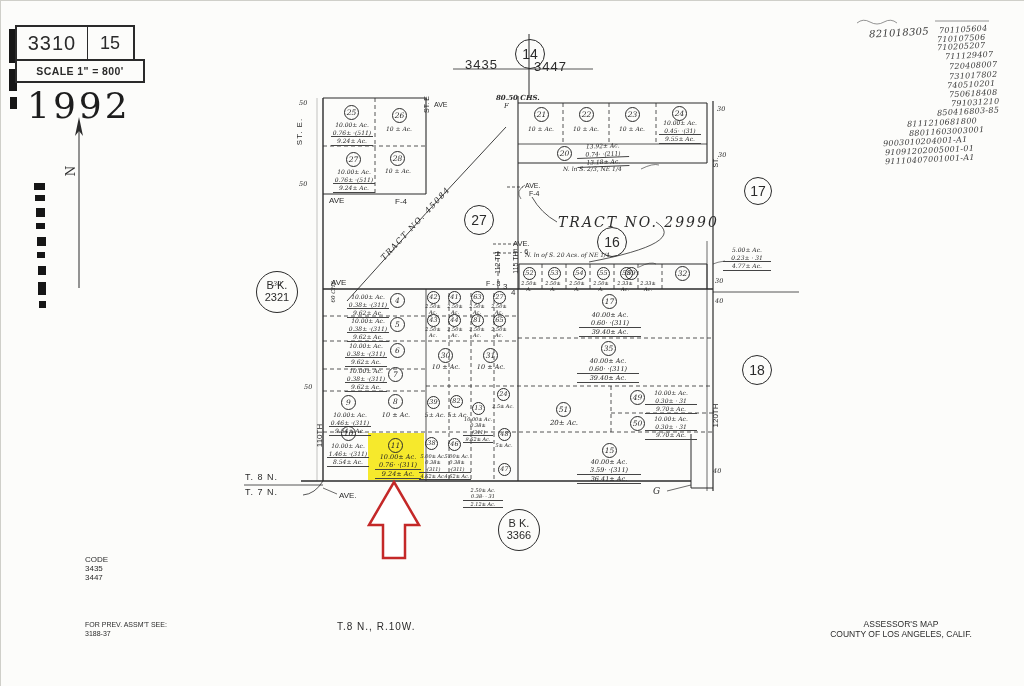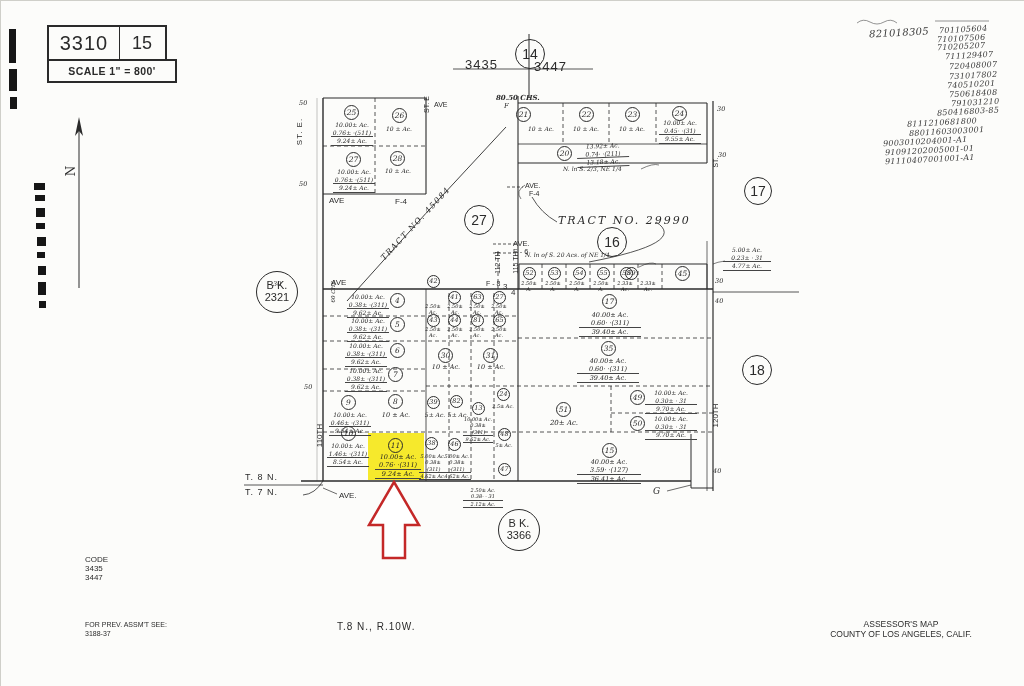--- a/index.html
+++ b/index.html
@@ -18,21 +18,21 @@
   .b{width:28px;height:28px;font-size:14px;font-style:normal;font-family:"Liberation Sans",sans-serif;}
   .bk{width:40px;height:40px;flex-direction:column;font-size:11px;font-style:normal;
       font-family:"Liberation Sans",sans-serif;border-width:1.5px;line-height:1.05;}
   .acr{position:absolute;z-index:2;text-align:center;font-family:"DejaVu Serif",serif;
        font-style:italic;font-size:6px;line-height:1.25;color:#222;}
   .acr span{display:block;}
   .acr .u{border-bottom:1px solid #444;}
   .f5 .acr, .f5{font-size:5px;}
   .hand{position:absolute;z-index:2;font-family:"DejaVu Serif",serif;font-style:italic;
         font-size:8px;color:#3a3a3a;transform:rotate(-3deg);letter-spacing:.3px;}
-  .hdrbox{position:absolute;z-index:2;border:2px solid #2a2a2a;display:flex;align-items:center;margin-left:32px;}
+  .hdrbox{position:absolute;z-index:2;border:2px solid #2a2a2a;display:flex;align-items:center;}
   .tick{font-size:6.5px;font-family:"DejaVu Serif",serif;font-style:italic;}
 </style>
 </head>
 <body>
 
 <div id="page">
 
 <svg id="lines" width="1024" height="686">
 
   <rect x="367" y="432" width="56" height="47" fill="#f6e92c"></rect>
@@ -106,20 +106,21 @@
   <polygon points="393,481 418,524 404,524 404,557 382,557 382,524 368,524" fill="#ffffff" stroke="#c42828" stroke-width="2.5"></polygon>
 </svg>
 
 <div class="hdrbox" style="left:14px;top:24px;width:116px;height:32px">
   <span style="width:70px;text-align:center;font-size:20px;letter-spacing:1px">3310</span>
   <span style="width:44px;text-align:center;font-size:18px;border-left:1.5px solid #2a2a2a;height:32px;line-height:32px">15</span>
 </div>
 <div class="hdrbox" style="left:14px;top:58px;width:126px;height:20px;justify-content:center">
   <span style="font-size:10.5px;font-weight:bold;letter-spacing:.4px">SCALE 1" = 800'</span>
 </div>
+<div class="t" style="left:26px;top:84px;font-size:36px;font-family:'DejaVu Serif',serif;letter-spacing:3px;color:#1d1d1d">1992</div>
 <div class="t vt" style="left:60px;top:163px;width:20px;font-size:12px;font-family:'DejaVu Serif',serif">N</div>
 
 <div class="cir b" style="left:514px;top:38px">14</div>
 <div class="t" style="left:464px;top:56px;font-size:13px;letter-spacing:1px">3435</div>
 <div class="t" style="left:533px;top:58px;font-size:13px;letter-spacing:1px">3447</div>
 
 <div class="hand" style="left:868px;top:26px;font-size:10px">821018305</div>
 <div class="hand" style="left:938px;top:24px">701105604</div>
 <div class="hand" style="left:936px;top:33px">710107506</div>
 <div class="hand" style="left:936px;top:41px">710205207</div>
@@ -162,21 +163,21 @@
 <div class="t vt" style="left:408px;top:100px;width:34px;font-size:7px">ST. E</div>
 <div class="t" style="left:433px;top:100px;font-size:7px">AVE</div>
 <div class="t" style="left:328px;top:195px;font-size:8px">AVE</div>
 <div class="t" style="left:394px;top:196px;font-size:8px">F-4</div>
 
 <div class="t it" style="left:366px;top:218px;font-size:8px;letter-spacing:1.5px;transform:rotate(-47deg)">TRACT NO. 45084</div>
 <div class="cir b" style="left:463px;top:204px">27</div>
 
 <div class="t it" style="left:495px;top:92px;font-size:7px;font-weight:bold">80.50 CHS.</div>
 <div class="t it" style="left:503px;top:101px;font-size:7px">F</div>
-<div class="cir s" style="left:515px;top:106px">21</div>
+<div class="cir s" style="left:533px;top:106px">21</div>
 <div class="acr" style="left:524px;top:124px;width:32px">
       <span>10 ± Ac.</span>
     </div>
 <div class="cir s" style="left:578px;top:106px">22</div>
 <div class="acr" style="left:569px;top:124px;width:32px">
       <span>10 ± Ac.</span>
     </div>
 <div class="cir s" style="left:624px;top:106px">23</div>
 <div class="acr" style="left:615px;top:124px;width:32px">
       <span>10 ± Ac.</span>
@@ -194,33 +195,33 @@
       <span class="u">13.18± Ac.</span>
 </div>
 <div class="t it" style="left:562px;top:164px;font-size:6px">N. ln S. 2/3, NE 1/4</div>
 <div class="t tick" style="left:716px;top:104px">30</div>
 <div class="t tick" style="left:717px;top:150px">30</div>
 <div class="t vt" style="left:702px;top:158px;width:24px;font-size:7px">ST.</div>
 
 <div class="cir b" style="left:743px;top:176px;width:26px;height:26px">17</div>
 <div class="t" style="left:524px;top:181px;font-size:7px">AVE.</div>
 <div class="t" style="left:528px;top:189px;font-size:7px">F-4</div>
-<div class="t it" style="left:557px;top:213px;font-size:11px;letter-spacing:2px">TRACT NO. 29990</div>
+<div class="t it" style="left:557px;top:213px;font-size:14px;letter-spacing:2px">TRACT NO. 29990</div>
 <div class="cir b" style="left:596px;top:226px">16</div>
 <div class="t" style="left:512px;top:238px;font-size:7.5px">AVE.</div>
 <div class="t" style="left:512px;top:246px;font-size:7.5px">F - 6</div>
 <div class="t it" style="left:524px;top:250px;font-size:6px">N. ln of S. 20 Acs. of NE 1/4</div>
 
 <div class="cir xs" style="left:522px;top:266px">52</div>
 <div class="cir xs" style="left:547px;top:266px">53</div>
 <div class="cir xs" style="left:572px;top:266px">54</div>
 <div class="cir xs" style="left:596px;top:266px">55</div>
 <div class="cir xs" style="left:619px;top:266px">58</div>
 <div class="cir xs" style="left:624px;top:266px">59</div>
-<div class="cir s" style="left:674px;top:265px">45</div>
+<div class="cir s" style="left:674px;top:265px">32</div>
 <div class="acr f5" style="left:517px;top:279px;width:22px">
       <span>2.50± A.</span>
     </div>
 <div class="acr f5" style="left:541px;top:279px;width:22px">
       <span>2.50± A.</span>
     </div>
 <div class="acr f5" style="left:565px;top:279px;width:22px">
       <span>2.50± A.</span>
     </div>
 <div class="acr f5" style="left:589px;top:279px;width:22px">
@@ -271,21 +272,21 @@
       <span class="u">9.62± Ac.</span>
 </div>
 <div class="cir s" style="left:389px;top:342px">6</div>
 <div class="acr" style="left:344px;top:366px;width:42px">
   <span>10.00± Ac.</span>
       <span class="u">0.38± ·(311)</span>
       <span class="u">9.62± Ac.</span>
 </div>
 <div class="cir s" style="left:387px;top:366px">7</div>
 
-<div class="cir xs" style="left:426px;top:274px">42</div>
+<div class="cir xs" style="left:426px;top:290px">42</div>
 <div class="cir xs" style="left:447px;top:290px">41</div>
 <div class="cir xs" style="left:470px;top:290px">63</div>
 <div class="cir xs" style="left:492px;top:290px">27</div>
 <div class="cir xs" style="left:426px;top:313px">43</div>
 <div class="cir xs" style="left:447px;top:313px">44</div>
 <div class="cir xs" style="left:470px;top:313px">81</div>
 <div class="cir xs" style="left:492px;top:313px">65</div>
 <div class="acr f5" style="left:421px;top:302px;width:22px">
       <span>2.50± Ac.</span>
     </div>
@@ -403,21 +404,21 @@
 </div>
 <div class="cir s" style="left:629px;top:415px">50</div>
 <div class="acr" style="left:644px;top:414px;width:52px">
   <span>10.00± Ac.</span>
       <span class="u">0.30± · 31</span>
       <span class="u">9.70± Ac.</span>
 </div>
 <div class="cir s" style="left:601px;top:442px">15</div>
 <div class="acr" style="left:576px;top:457px;width:64px;font-size:6.5px">
   <span>40.00± Ac.</span>
-      <span class="u">3.59· ·(127)</span>
+      <span class="u">3.59· ·(311)</span>
       <span class="u">36.41± Ac.</span>
 </div>
 
 <div class="cir b" style="left:741px;top:354px">18</div>
 <div class="t vt" style="left:694px;top:410px;width:40px;font-size:8px">120TH</div>
 <div class="t tick" style="left:712px;top:466px">40</div>
 
 <div class="t vt" style="left:300px;top:430px;width:36px;font-size:8px">110TH</div>
 <div class="t tick" style="left:303px;top:382px">50</div>
 

